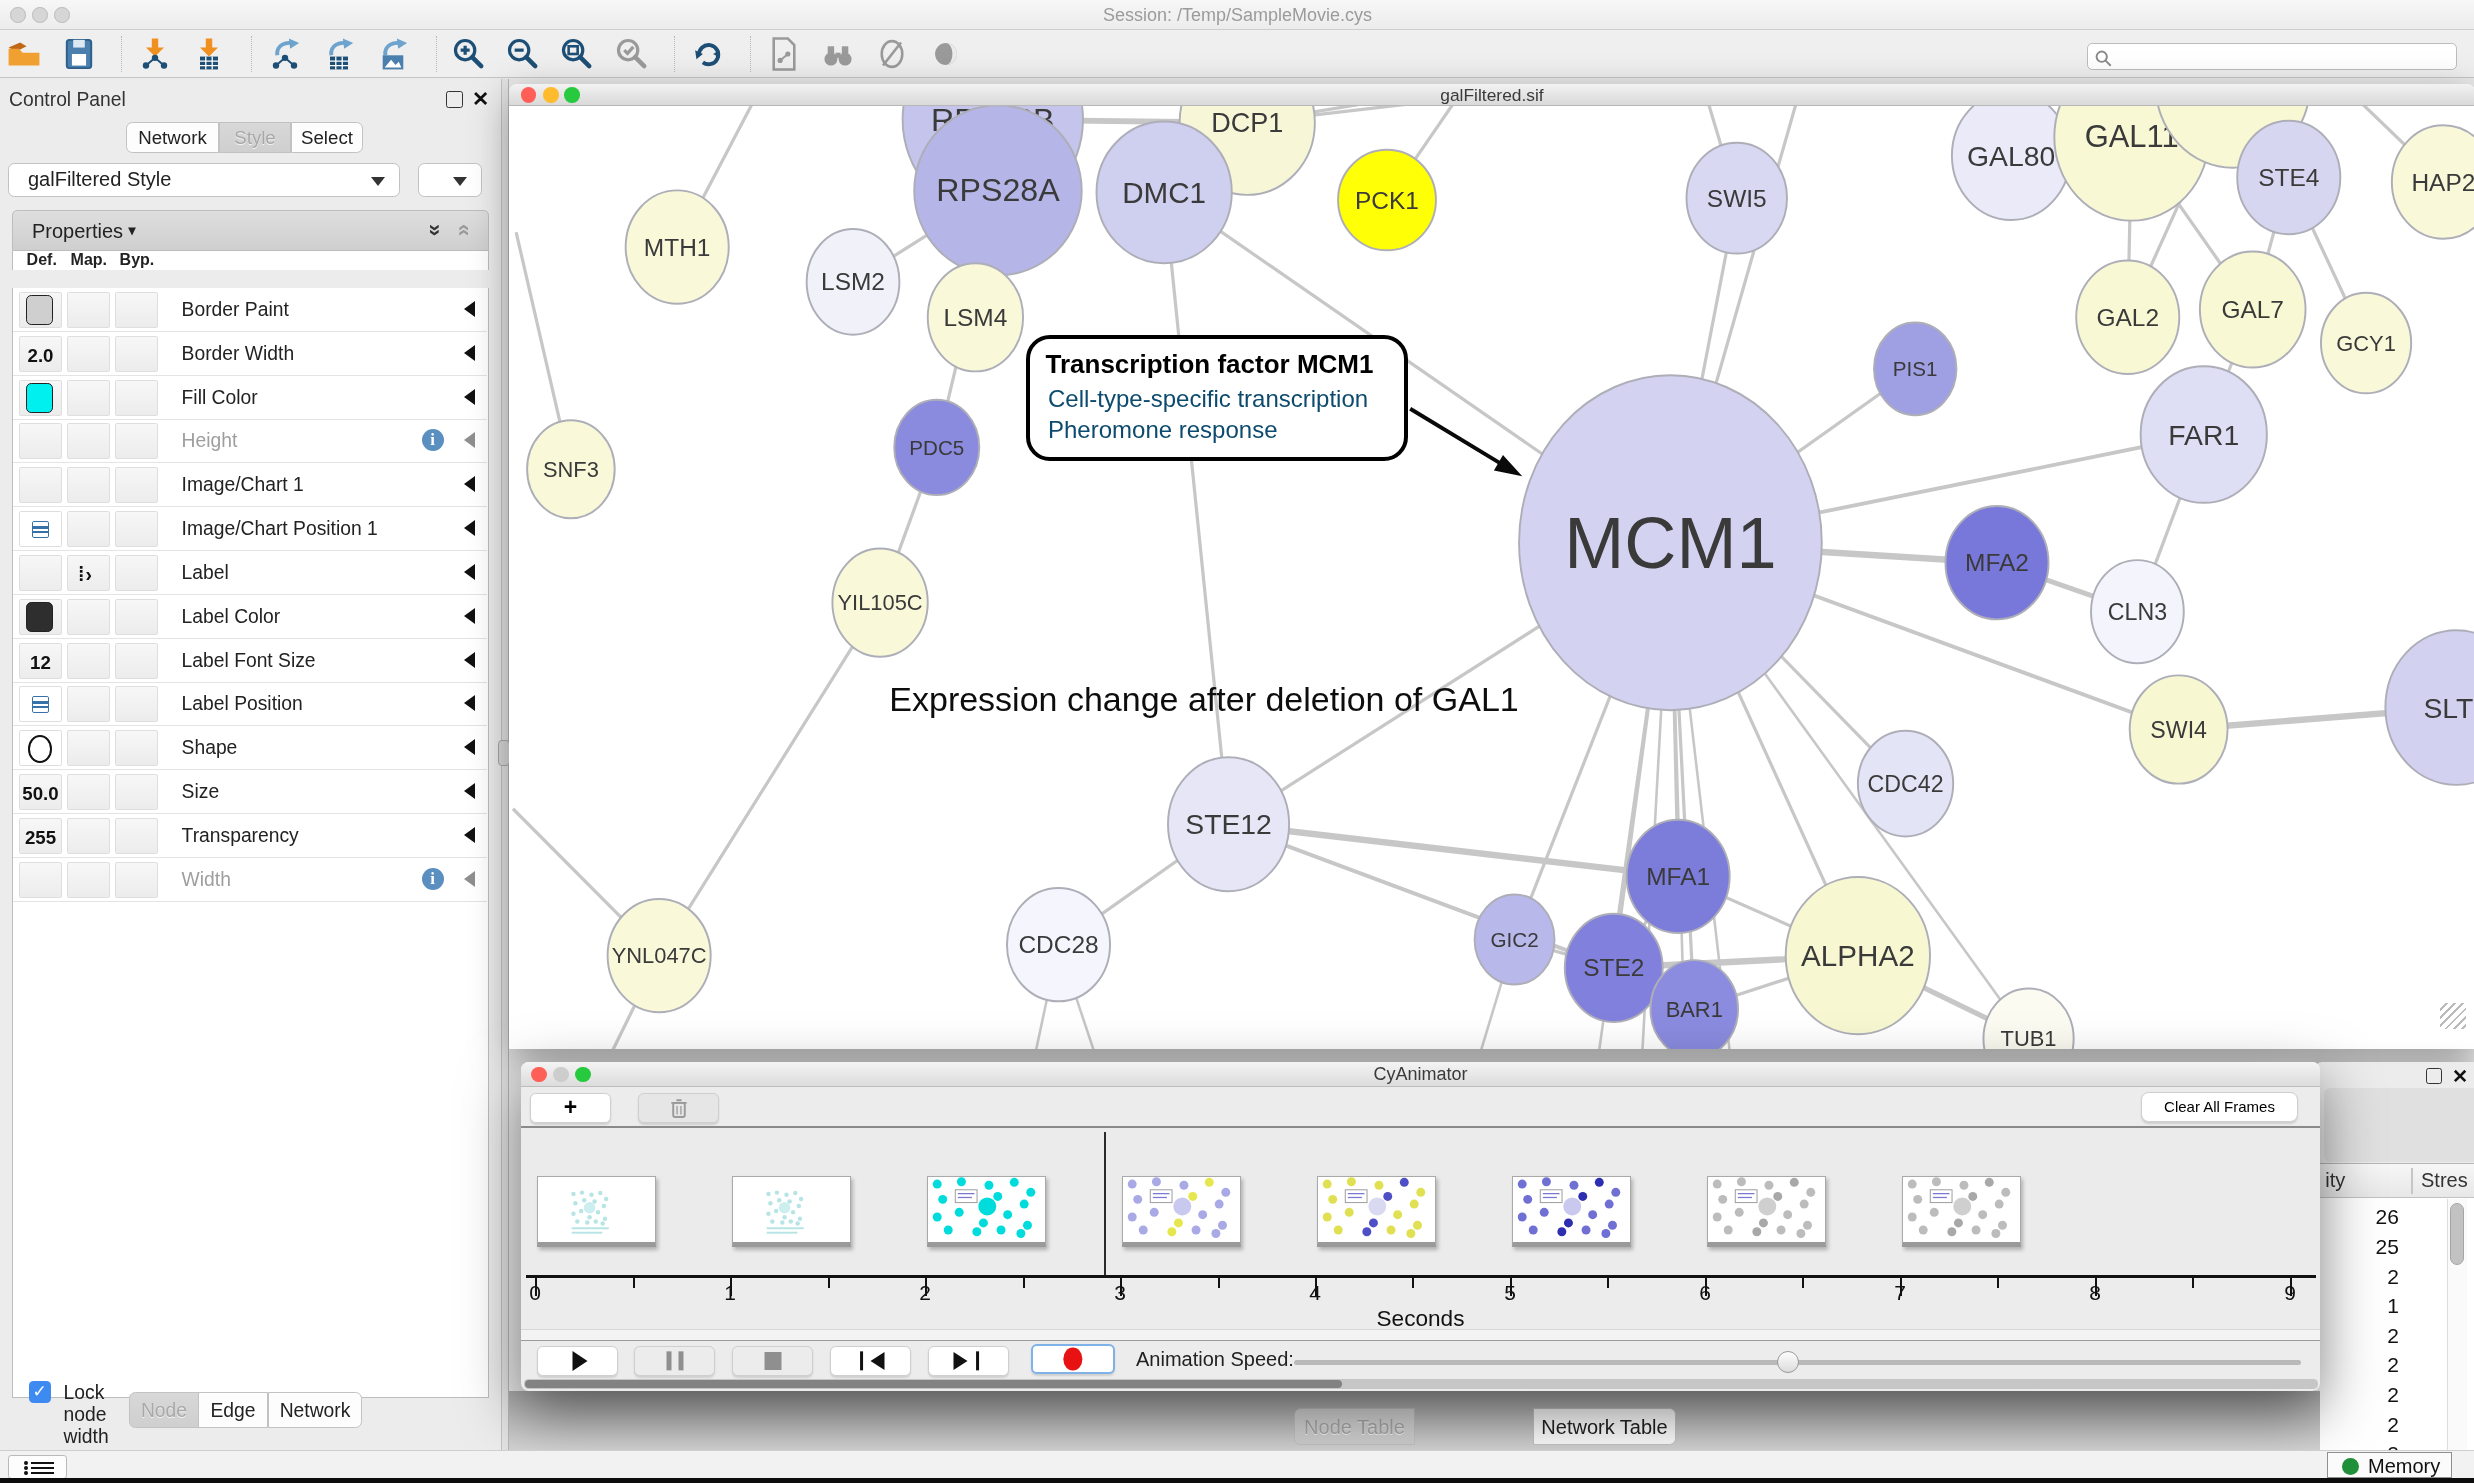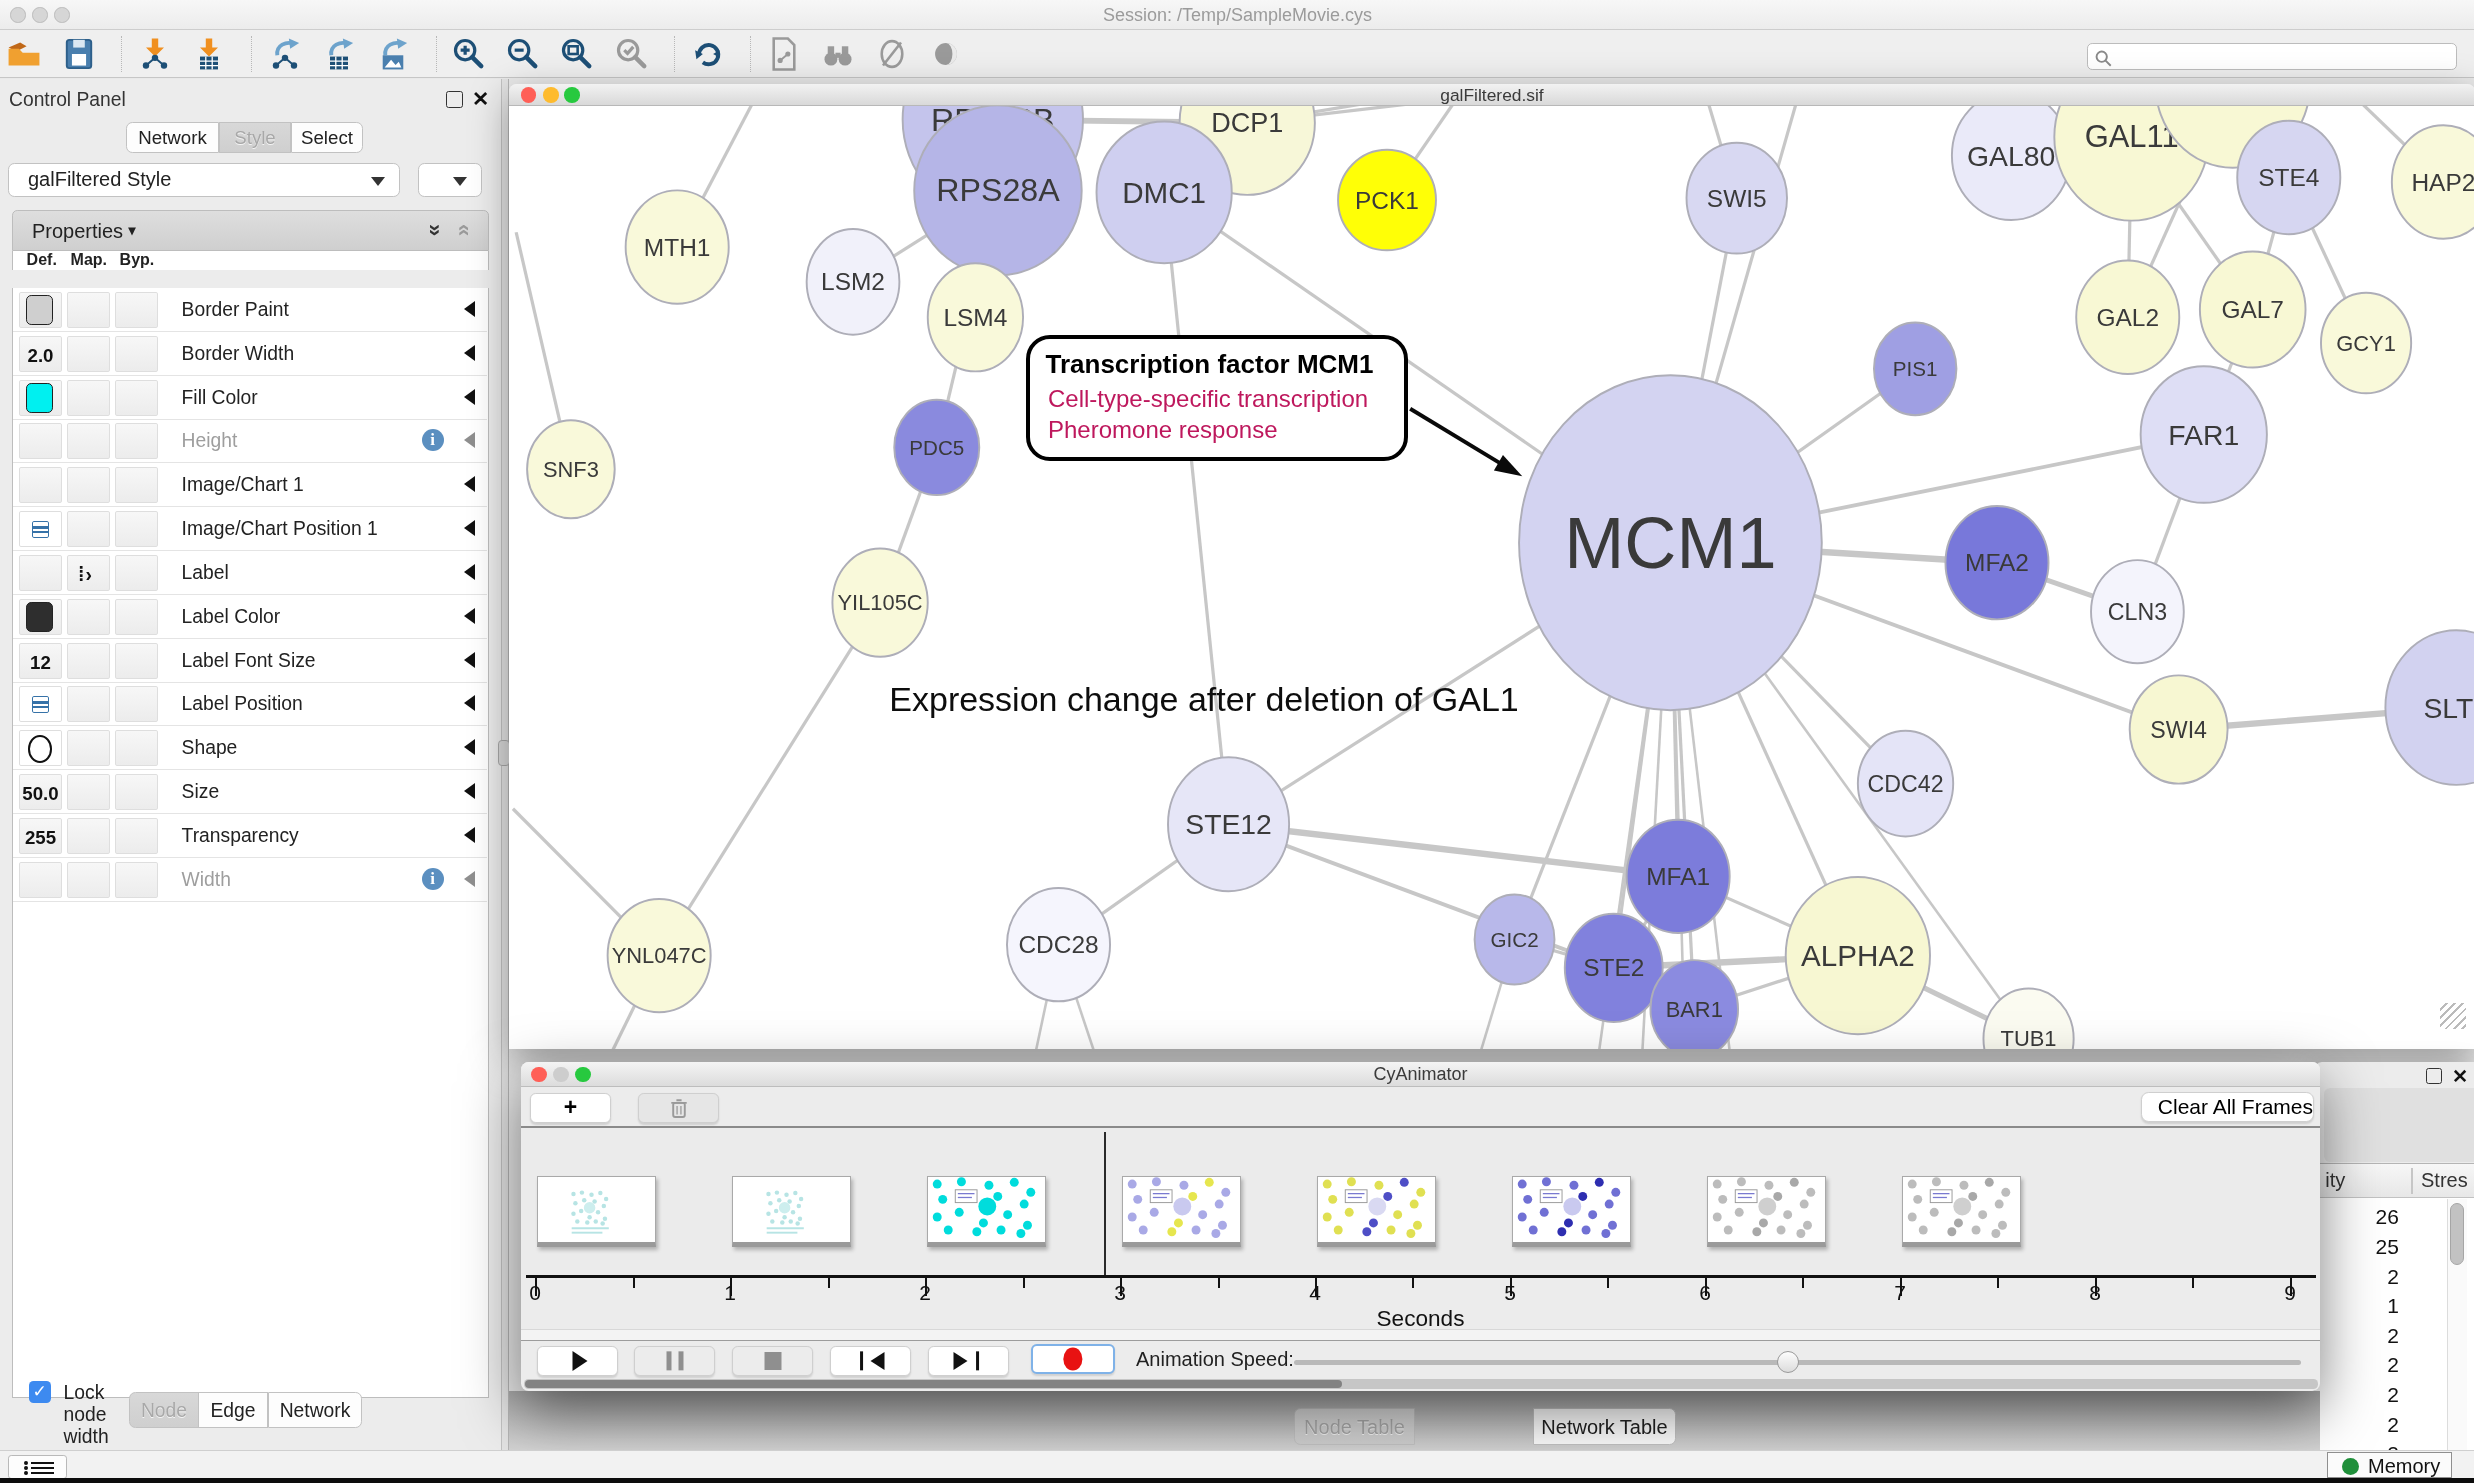--- a/index.html
+++ b/index.html
@@ -53,21 +53,21 @@
   #cp-divider{left:501px;top:79px;width:7.7px;height:1371px;background:#e3e3e3;border-left:1.3px solid #c2c2c2;border-right:1.3px solid #b5b5b5}
   #cp-grip{left:498px;top:740px;width:11.6px;height:26px;background:#d8d8d8;border:1.3px solid #a8a8a8;border-radius:3.9px}
   
   #net-window{left:509px;top:84px;width:1966px;height:965px;border-radius:7.7px 7.7px 0 0;box-shadow:0 11.6px 39px rgba(0,0,0,.35)}
   #net-titlebar{left:0;top:0;width:1966px;height:22px;background:linear-gradient(#f2f2f2,#d9d9d9);border-bottom:1.3px solid #b8b8b8;border-radius:7.7px 7.7px 0 0}
   #net-titlebar .tl{top:3.2px}
   #net-title{width:100%;text-align:center;line-height:22px;font-size:17.4px;color:#3a3a3a}
   #net-canvas{left:0;top:22px;width:1966px;height:943px;background:#fff;overflow:hidden}
   #ann-box{left:517px;top:229px;width:382px;height:126px;background:#fff;border:4.5px solid #000;border-radius:24px}
   #ann-title{position:absolute;left:15.5px;top:10.3px;font-size:26px;font-weight:bold;color:#000}
-  .ann-link{position:absolute;left:18px;font-size:24px;color:#be185d}
+  .ann-link{position:absolute;left:18px;font-size:24px;color:#0c4a6e}
   #net-note{position:absolute;left:695px;top:574px;transform:translateX(-50%);font-size:34px;color:#0d0d0d;white-space:nowrap}
   #net-grip{left:1931px;top:897px;width:26px;height:26px;background:repeating-linear-gradient(135deg,transparent 0 3.9px,#bbb 3.9px 5.8px)}
   
   #cyanimator{left:521px;top:1062px;width:1799px;height:329px;background:#ececec;border-radius:7.7px;box-shadow:0 19.3px 58px rgba(0,0,0,.5)}
   #cy-titlebar{left:0;top:0;width:1799px;height:24.5px;background:linear-gradient(#f4f4f4,#dcdcdc);border-bottom:1.3px solid #bdbdbd;border-radius:7.7px 7.7px 0 0}
   #cy-titlebar .tl{top:4.5px}
   #cy-title{width:100%;text-align:center;line-height:24.5px;font-size:18px;color:#3a3a3a}
   .cy-btn{position:absolute;height:30px;background:#fff;border:1.3px solid #cfcfcf;border-radius:5.8px;box-shadow:0 1.3px 1.9px rgba(0,0,0,.12)}
   #cy-sep{left:0;top:64px;width:1799px;height:1.9px;background:#8a8a8a}
   #cy-timeline{left:0;top:66px;width:1799px;height:146px;background:#ebebeb}
@@ -654,21 +654,21 @@
     <div class="cy-btn" style="left:9px;top:31px;width:81px;text-align:center;font-size:23px;font-weight:bold;line-height:27px">+</div>
     <div class="cy-btn" style="left:117px;top:31px;width:81px;background:#e6e6e6">
       <svg class="t-glyph" width="17" height="20.6" viewBox="0 0 26 32">
           <rect x="4" y="8" width="18" height="22" rx="3" fill="none" stroke="#9a9a9a" stroke-width="3"></rect>
           <line x1="1" y1="8" x2="25" y2="8" stroke="#9a9a9a" stroke-width="3"></line>
           <line x1="9" y1="4" x2="17" y2="4" stroke="#9a9a9a" stroke-width="3"></line>
           <line x1="10" y1="13" x2="10" y2="26" stroke="#9a9a9a" stroke-width="2"></line>
           <line x1="16" y1="13" x2="16" y2="26" stroke="#9a9a9a" stroke-width="2"></line>
         </svg>
     </div>
-    <div class="cy-btn" style="left:1620px;top:30px;width:173px;text-align:right;font-size:21px;line-height:27px;border-radius:7.7px">Clear All Frames</div>
+    <div class="cy-btn" style="left:1620px;top:30px;width:157px;text-align:center;font-size:15px;line-height:27px;border-radius:7.7px">Clear All Frames</div>
     <div class="abs" id="cy-sep"></div>
     <div class="abs" id="cy-timeline">
         <div class="frame" style="left: 16px;"><svg width="116" height="64" viewBox="0 0 180 100">
             <circle cx="54.8" cy="26.6" r="3.5" fill="#b7e4e4"></circle>
             <circle cx="68" cy="24.4" r="3.5" fill="#b7e4e4"></circle>
             <circle cx="83" cy="27.700000000000003" r="3.5" fill="#b7e4e4"></circle>
             <circle cx="96.80000000000001" cy="24.95" r="3.5" fill="#b7e4e4"></circle>
             <circle cx="105.80000000000001" cy="34.3" r="3.5" fill="#b7e4e4"></circle>
             <circle cx="57.8" cy="40.9" r="3.5" fill="#b7e4e4"></circle>
             <circle cx="71.6" cy="36.5" r="3.5" fill="#b7e4e4"></circle>

